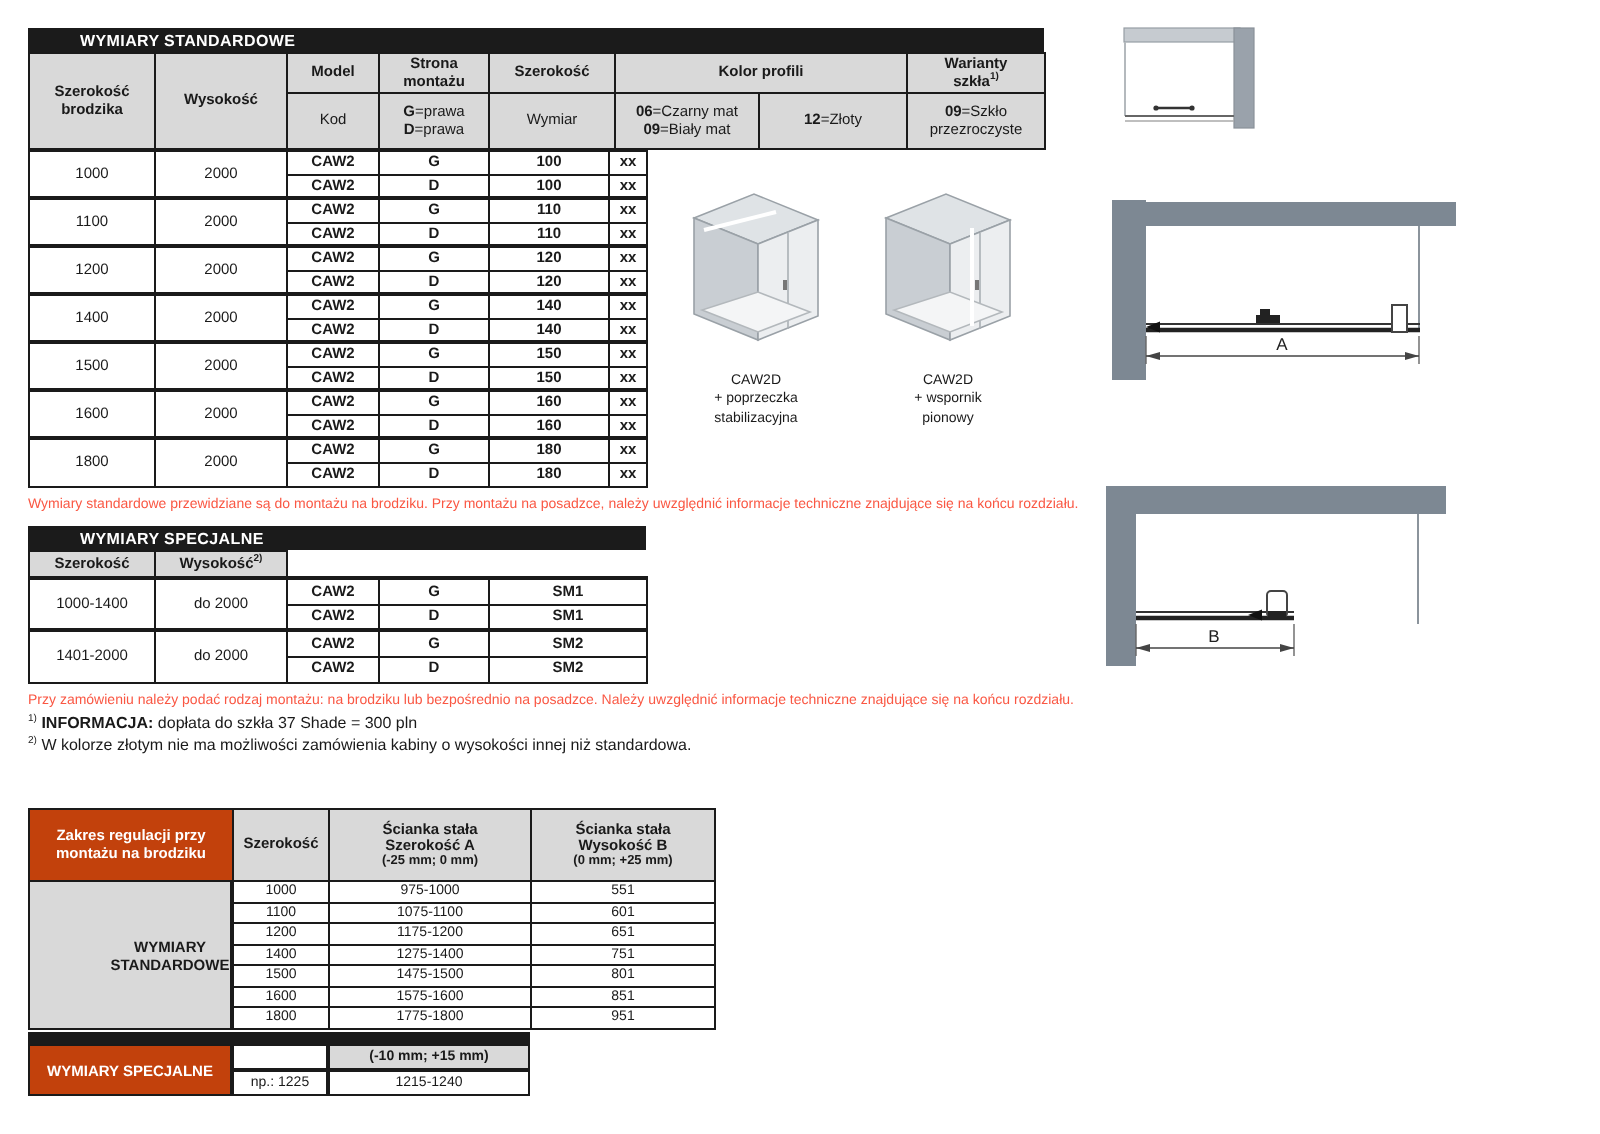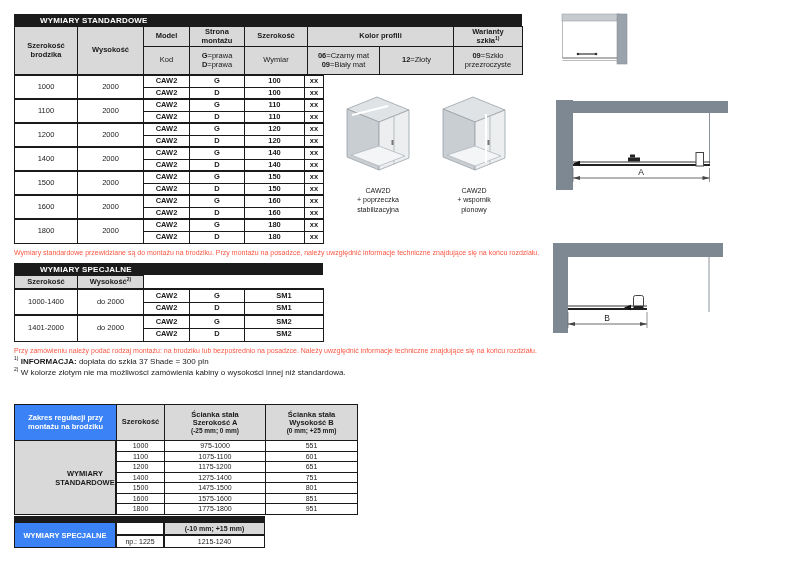--- a/index.html
+++ b/index.html
@@ -15,21 +15,21 @@
   .g{background:#d9d9d9;}
   .b{font-weight:bold;}
   .f8{font-size:8px;}
   sup{font-size:5px;vertical-align:super;line-height:0;}
   .grp-top td{border-top:2px solid #1a1a1a;}
   .note{color:#fa5743;font-size:7px;line-height:1.15;white-space:nowrap;}
   .foot{font-size:8px;line-height:1.35;}
   .cap{font-size:7px;line-height:1.35;text-align:center;}
   .cellbox{box-sizing:border-box;border:1px solid #1a1a1a;display:flex;
            align-items:center;justify-content:center;font-size:7.5px;}
-  .blackcell{background:#3b82f6;color:#fff;font-weight:bold;}
+  .blackcell{background:#c2410c;color:#fff;font-weight:bold;}
 </style>
 </head>
 <body>
 
 <div id="page">
 
   <div class="abs bar" style="left:14px;top:14px;width:508px;height:12px;">
     <span>WYMIARY STANDARDOWE</span>
   </div>
 

